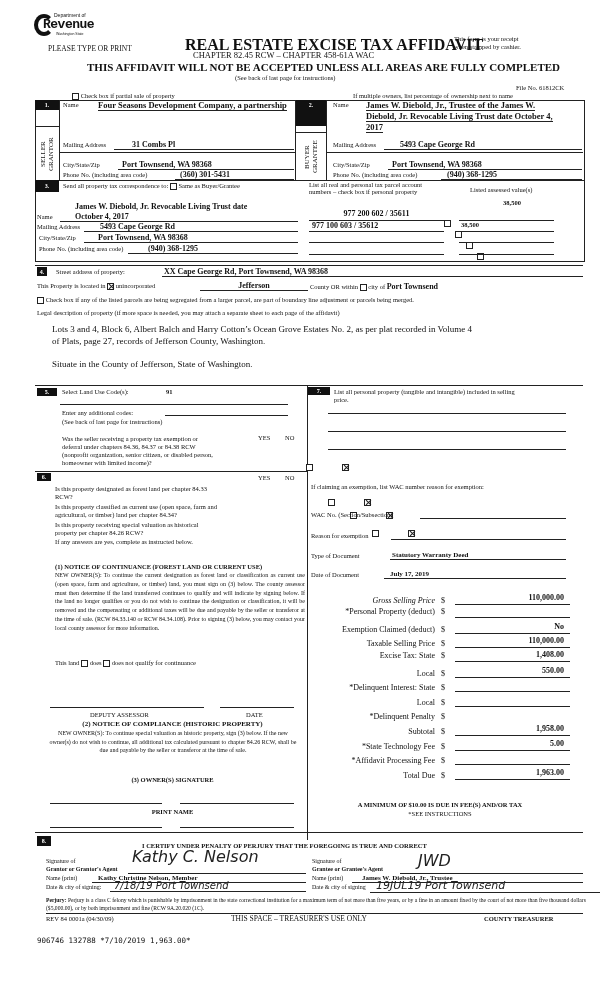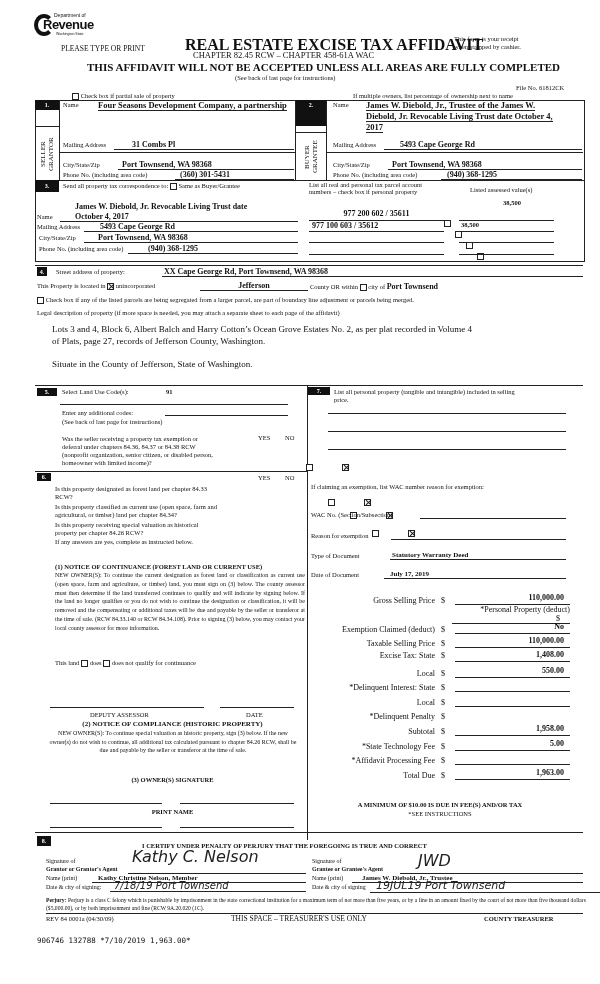--- a/index.html
+++ b/index.html
@@ -24,24 +24,24 @@
 </style>
 </head>
 <body>
 
 
 
 
 <div class="abs" style="left:34px;top:12px;width:60px;height:28px;">
   <div class="abs" style="left:0;top:2px;width:20px;height:22px;border:4px solid #111;border-radius:50%;border-right-color:transparent;box-sizing:border-box;"></div>
   <div class="abs xs" style="left:20px;top:0;font-size:5px;font-family:'Liberation Sans',sans-serif;">Department of</div>
-  <div class="abs b" style="left:9px;top:5px;font-size:13px;font-family:Liberation Sans, sans-serif;letter-spacing:-0.5px;">Revenue</div>
+  <div class="abs b" style="left:9px;top:5px;font-size:13px;font-family:Liberation Mono, monospace;letter-spacing:-0.5px;">Revenue</div>
   <div class="abs" style="left:22px;top:20px;font-size:3.5px;font-family:'Liberation Sans',sans-serif;">Washington State</div>
 </div>
-<div class="abs" style="left:61px;top:44px;font-size:7.5px;">PLEASE TYPE OR PRINT</div>
+<div class="abs" style="left:48px;top:44px;font-size:7.5px;">PLEASE TYPE OR PRINT</div>
 <div class="abs b" style="left:185px;top:36px;font-size:16px;">REAL ESTATE EXCISE TAX AFFIDAVIT</div>
 <div class="abs" style="left:193px;top:50px;font-size:8.5px;">CHAPTER 82.45 RCW – CHAPTER 458-61A WAC</div>
 <div class="abs" style="left:454px;top:35px;font-size:6.5px;">This form is your receipt</div>
 <div class="abs" style="left:454px;top:43px;font-size:6.5px;">when stamped by cashier.</div>
 <div class="abs b" style="left:87px;top:61px;font-size:11px;">THIS AFFIDAVIT WILL NOT BE ACCEPTED UNLESS ALL AREAS ARE FULLY COMPLETED</div>
 <div class="abs" style="left:235px;top:74px;font-size:6.5px;">(See back of last page for instructions)</div>
 <div class="abs" style="left:516px;top:84px;font-size:6.5px;">File No. 61812CK</div>
 <div class="abs sm" style="left:72px;top:92px;">
   <span class="cb"></span>
   <span>Check box if partial sale of property</span>
@@ -229,25 +229,25 @@
 <div class="abs sm" style="left:311px;top:532px;">Reason for exemption</div>
 <div class="abs ln" style="left:391px;top:530px;width:175px;height:9px;"></div>
 <div class="abs sm" style="left:311px;top:552px;">Type of Document</div>
 <div class="abs b ln sm" style="left:390px;top:551px;width:176px;font-size:7px;padding-left:2px;box-sizing:border-box;">Statutory Warranty Deed</div>
 <div class="abs sm" style="left:311px;top:571px;">Date of Document</div>
 <div class="abs b ln sm" style="left:384px;top:570px;width:182px;font-size:7px;padding-left:6px;box-sizing:border-box;">July 17, 2019</div>
 
 
 <div class="abs" style="left:310px;top:590px;width:260px;">
   <div style="display:flex;height:14.6px;align-items:flex-end;font-size:8px;">
-    <div class="right" style="width:128px;">Gross Selling Price</div>
+    <div class="right" style="width:128px;font-style:italic;">Gross Selling Price</div>
     <div style="width:14px;padding-left:6px;">$</div>
     <div class="b ln right" style="width:112px;height:11px;padding-right:6px;">110,000.00</div>
   </div>
-  <div style="display:flex;height:14.6px;align-items:flex-end;font-size:8px;flex-direction:column;">
+  <div style="display:flex;height:14.6px;align-items:center;font-size:8px;">
     <div class="right" style="width:128px;">*Personal Property (deduct)</div>
     <div style="width:14px;padding-left:6px;">$</div>
     <div class="b ln right" style="width:112px;height:11px;padding-right:6px;"></div>
   </div>
   <div style="display:flex;height:14.6px;align-items:flex-end;font-size:8px;">
     <div class="right" style="width:128px;">Exemption Claimed (deduct)</div>
     <div style="width:14px;padding-left:6px;">$</div>
     <div class="b ln right" style="width:112px;height:11px;padding-right:6px;">No</div>
   </div>
   <div style="display:flex;height:14.6px;align-items:flex-end;font-size:8px;">

